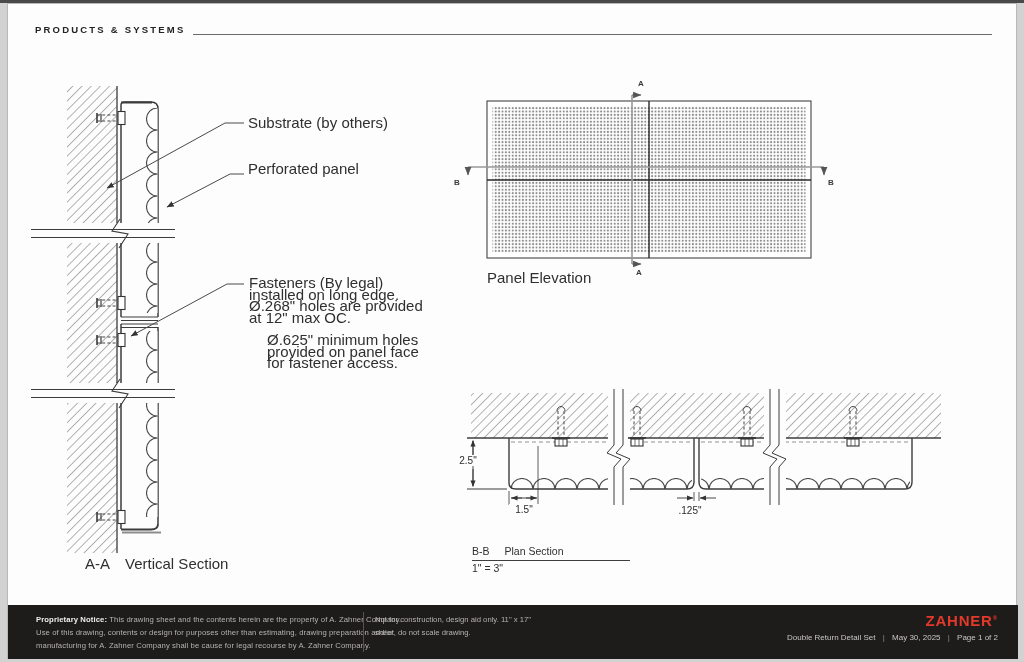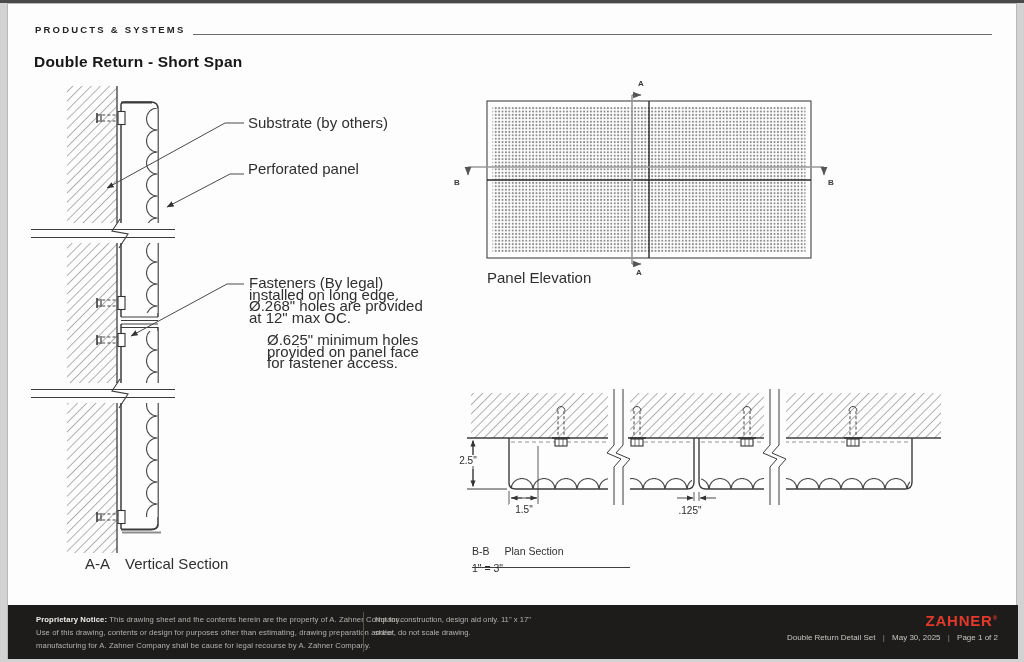--- a/index.html
+++ b/index.html
@@ -16,21 +16,21 @@
   .eyebrow-rule { position:absolute; left:192px; top:33px; width:799px; height:1px; background:#6b6b6b; }
   .title { position:absolute; left:33px; top:52px; font-size:15.5px; font-weight:bold;
            letter-spacing:0.2px; color:#161616; }
 
   .lbl { position:absolute; font-size:15px; color:#2f2f2f; white-space:nowrap; line-height:12px; }
   .note { line-height:11.5px; }
   .dim { position:absolute; font-size:10px; color:#2b2b2b; text-align:center; background:#fdfdfe; }
   .mk  { position:absolute; font-size:8px; font-weight:bold; color:#3a3a3a; }
   .secref { display:inline-block; margin-right:15px; }
   .bb-wrap { position:absolute; left:471px; top:544px; width:158px; border-bottom:1px solid #3f3f3f;
-             padding-bottom:10px; font-size:10.5px; color:#2f2f2f; }
+             padding-bottom:3px; font-size:10.5px; color:#2f2f2f; }
   .scale { position:absolute; left:471px; top:561px; font-size:10.5px; color:#2f2f2f; }
 
   .footer { position:absolute; left:7px; top:604px; width:1010px; height:54px; background:#1d1c1b; }
   .fnotice { position:absolute; left:28px; top:8px; font-size:7.7px; line-height:13px;
              color:#b5b2ae; letter-spacing:0.1px; }
   .fnotice b { color:#efede9; }
   .fsep { position:absolute; left:355px; top:7px; width:1px; height:40px; background:#56534e; }
   .fdisc { position:absolute; left:367px; top:8px; font-size:7.7px; line-height:13px; color:#b5b2ae; }
   .fbrand-block { position:absolute; right:20px; top:7px; text-align:right; }
   .fbrand { font-size:15px; font-weight:bold; letter-spacing:0.8px; color:#e2392b; }
@@ -41,21 +41,20 @@
 </head>
 <body>
 
 <div class="topstrip"></div>
 
 <div class="page">
 <div class="canvas">
 
   <div class="eyebrow">PRODUCTS &amp; SYSTEMS</div>
   <div class="eyebrow-rule"></div>
-  <div class="title">Double Return - Short Span</div>
 
   <svg class="draw" width="1024" height="662" viewBox="0 0 1024 662">
     <defs>
       <pattern id="hatch" width="6.5" height="6.5" patternUnits="userSpaceOnUse" patternTransform="rotate(45)">
         <line x1="0" y1="0" x2="0" y2="6.5" stroke="#646464" stroke-width="1"></line>
       </pattern>
       <pattern id="dots" width="3.4" height="3.4" patternUnits="userSpaceOnUse">
         <circle cx="1.7" cy="1.7" r="1.05" fill="#8d8d8d"></circle>
       </pattern>
       <pattern id="scv" width="12" height="22" patternUnits="userSpaceOnUse" patternTransform="translate(1,19)">

